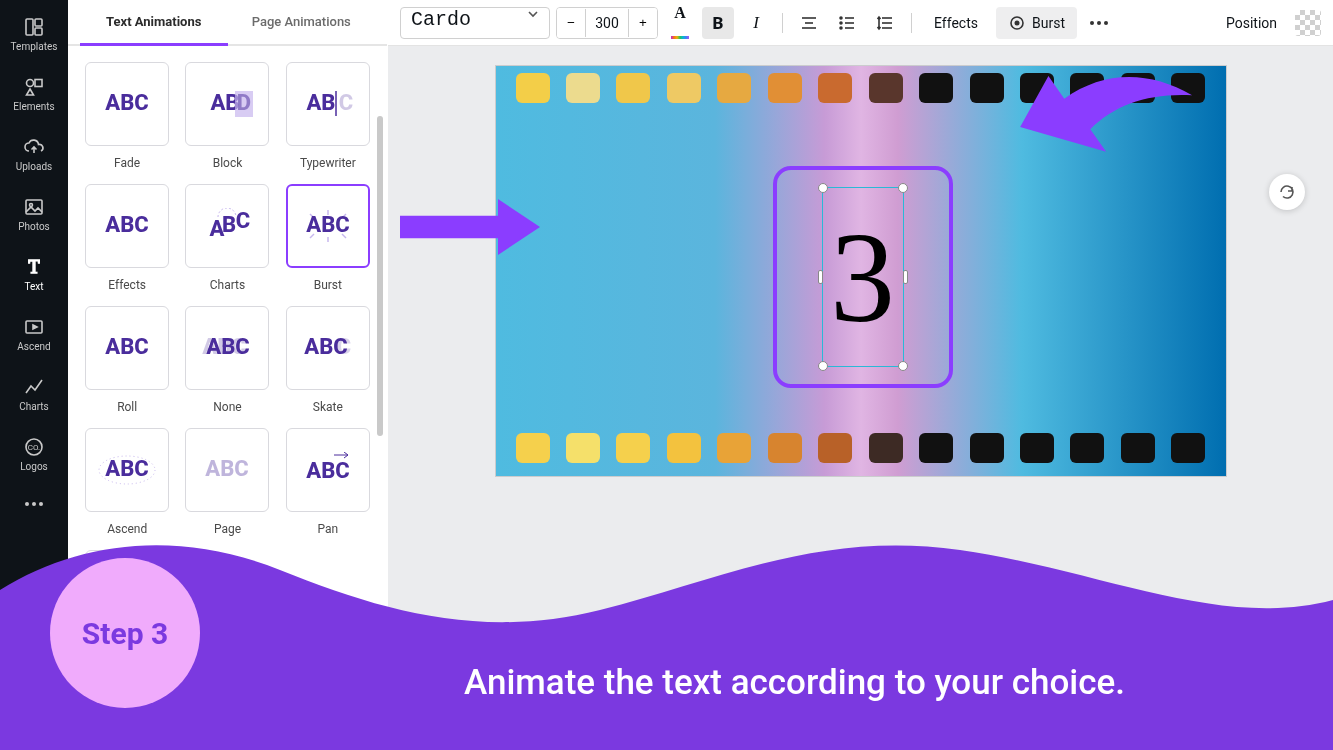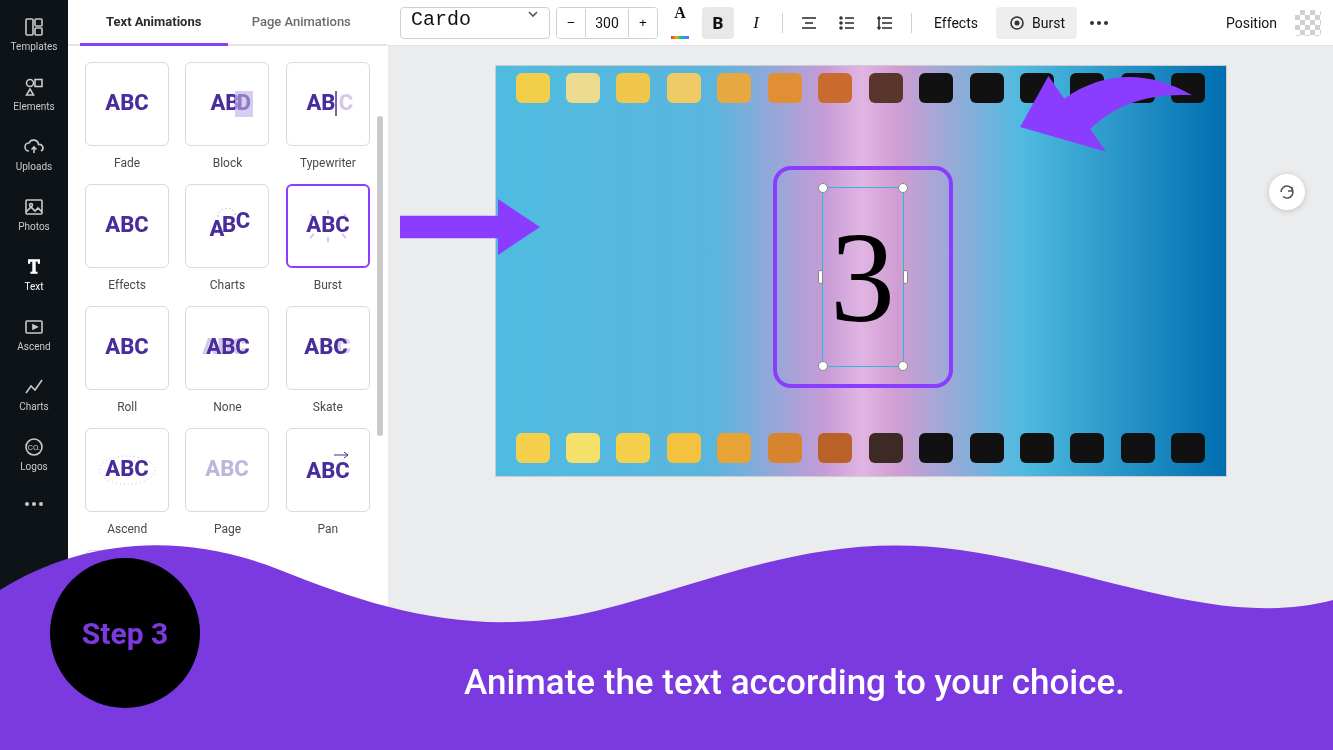--- a/index.html
+++ b/index.html
@@ -59,21 +59,21 @@
     .fab{position:absolute;right:28px;top:128px;width:36px;height:36px;border-radius:50%;background:#fff;display:flex;align-items:center;justify-content:center;box-shadow:0 1px 6px rgba(0,0,0,.18);cursor:pointer;}
     .tray{height:80px;background:#fff;border-top:1px solid #e3e3e3;display:flex;align-items:center;gap:12px;padding:0 18px;}
     .tray-thumb{width:82px;height:46px;border:2px solid #8b3dff;border-radius:4px;background:linear-gradient(90deg,#f6c36a,#d9a5d5,#6cc2e4);display:flex;align-items:center;justify-content:center;font-size:14px;font-family:serif;}
     .addpg{width:82px;height:46px;border:1px dashed #c0c0c0;border-radius:4px;display:flex;align-items:center;justify-content:center;color:#888;font-size:20px;cursor:pointer;}
     .collapse{position:absolute;bottom:71px;left:50%;transform:translateX(-50%);width:46px;height:12px;background:#fff;border:1px solid #e3e3e3;border-bottom:none;border-radius:6px 6px 0 0;font-size:9px;display:flex;align-items:center;justify-content:center;color:#666;cursor:pointer;}
     .arrow{position:absolute;fill:#8b3dff;}
     .ar1{left:400px;top:192px;width:140px;height:70px;transform:scaleX(-1);}
     .ar2{left:1025px;top:40px;width:160px;height:140px;transform:rotate(-45deg);}
     .overlay{position:absolute;left:0;right:0;bottom:0;height:230px;pointer-events:none;}
     .wave{width:100%;height:100%;}
-    .badge{position:absolute;left:50px;bottom:42px;width:150px;height:150px;background:#000000;border-radius:50%;display:flex;align-items:center;justify-content:center;font-size:30px;font-weight:700;color:#7b39e0;text-align:center;}
+    .badge{position:absolute;left:50px;bottom:42px;width:150px;height:150px;background:#f0abfc;border-radius:50%;display:flex;align-items:center;justify-content:center;font-size:30px;font-weight:700;color:#7b39e0;text-align:center;}
     .tip{position:absolute;left:464px;bottom:44px;right:120px;color:#fff;font-size:35px;line-height:1.35;font-weight:500;}
     .abc-txt{font-weight:800;fill:#4a2d9c;font-size:22px;text-anchor:middle;dominant-baseline:middle;}
   </style>
 </head>
 <body>
 
 <div class="app">
   <div class="rail">
     <div class="rail-item">
         <svg class="rail-ico">

